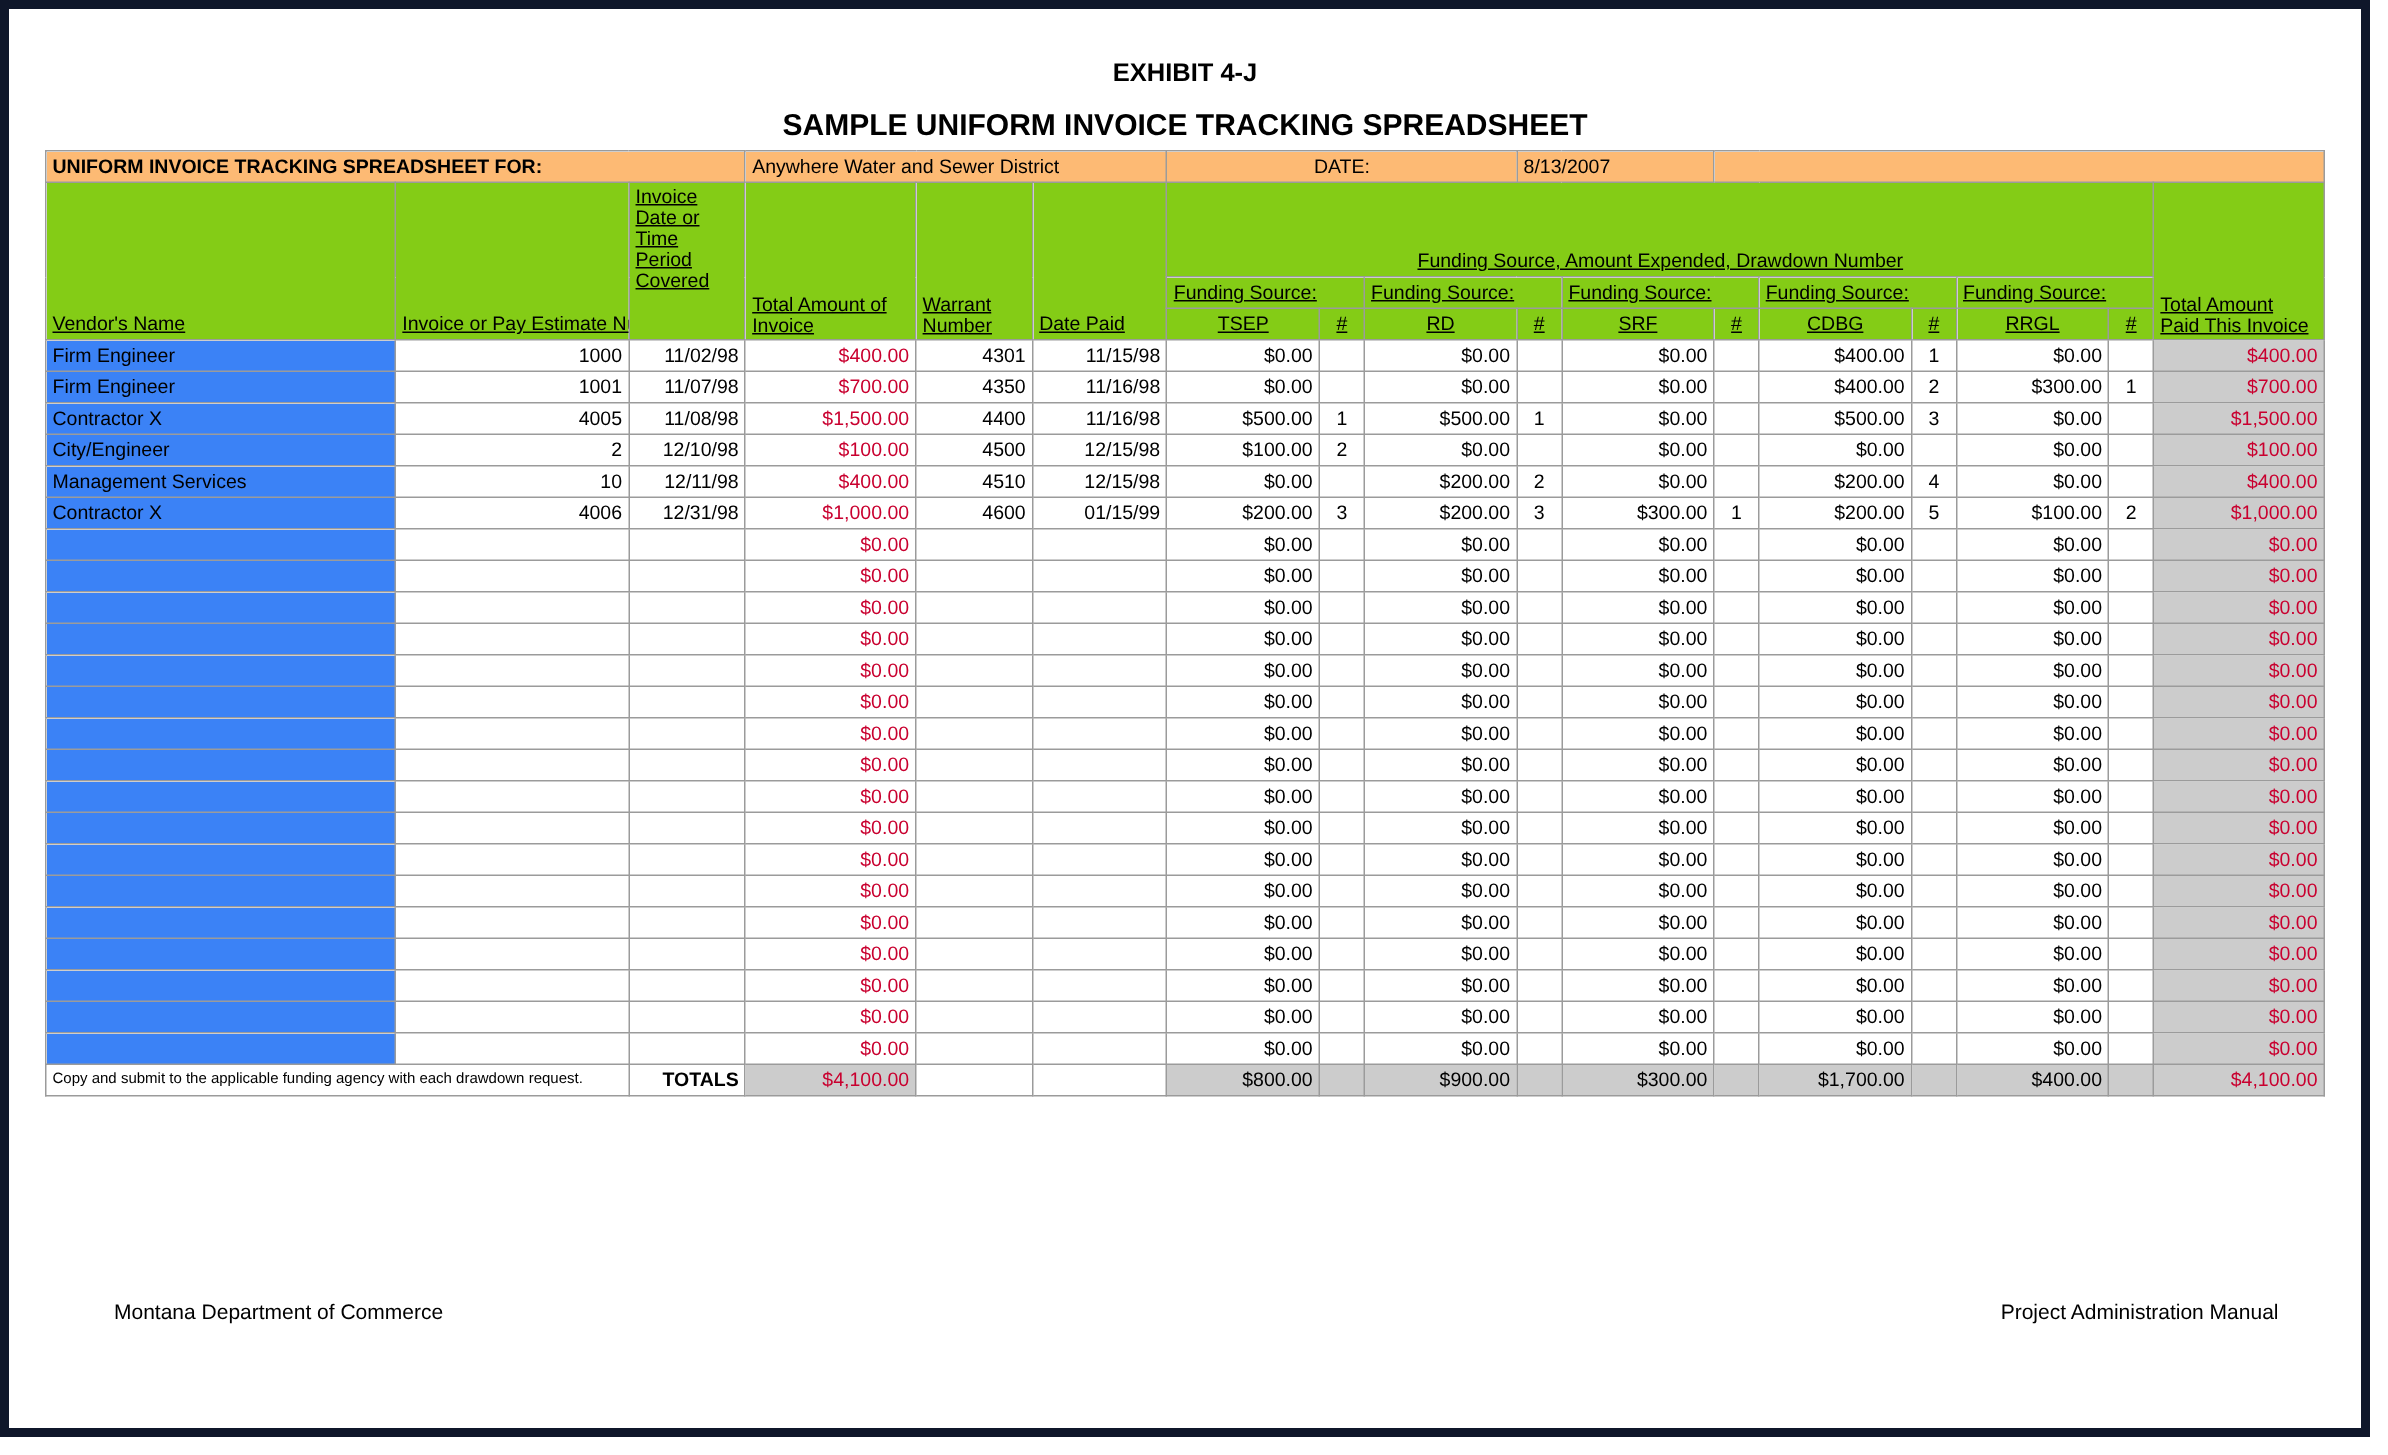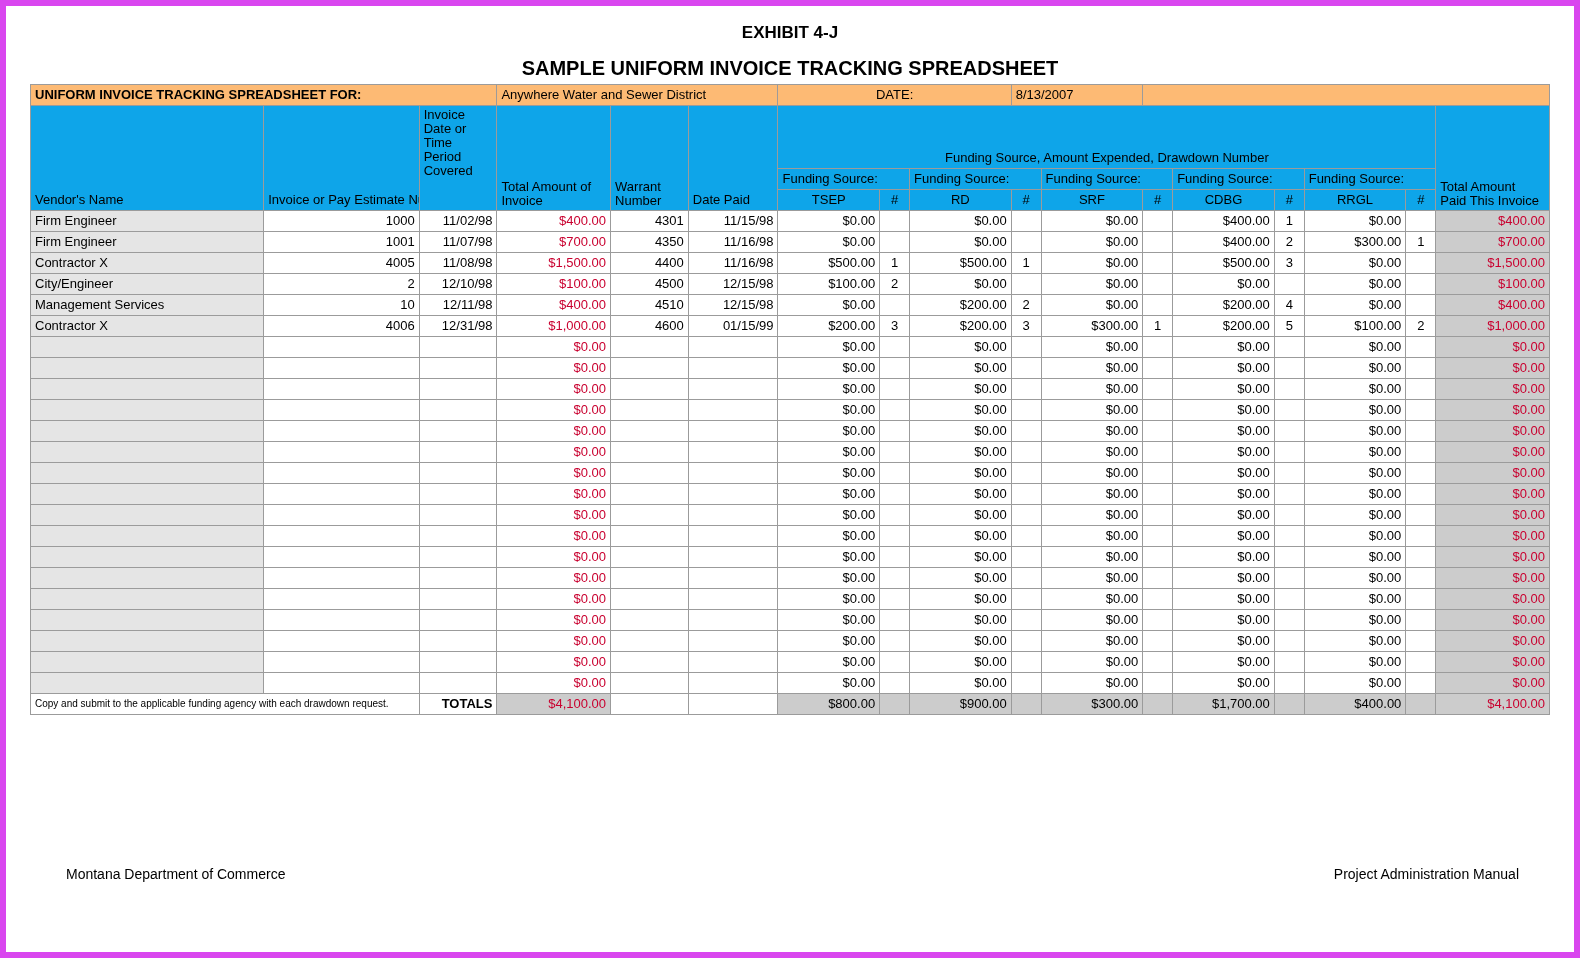--- a/index.html
+++ b/index.html
@@ -1,31 +1,31 @@
 <!DOCTYPE html>
 <html><head>
 <meta charset="utf-8">
 <style>
   html,body{margin:0;padding:0;font-family:Arial,Helvetica,sans-serif;background:#fff;}
-  .outer{border:6px solid #d946ef;width:1580px;height:958px;box-sizing:border-box;position:relative;padding:12px 24px 0 24px;}
+  .outer{border:6px solid #0f172a;width:1580px;height:958px;box-sizing:border-box;position:relative;padding:28px 24px 0 24px;}
   .title1{font-weight:bold;font-size:17px;text-align:center;margin:5px 0 14px 0;}
   .title2{font-weight:bold;font-size:20px;text-align:center;margin:0 0 4px 0;}
   table{border-collapse:collapse;width:100%;table-layout:fixed;}
   td,th{border:1px solid #9b9b9b;font-size:13px;padding:2px 4px;height:16px;line-height:16px;overflow:hidden;white-space:nowrap;}
   .yel{background:#fdba74;font-weight:bold;}
-  .grey{background:#0ea5e9;}
-  .cyan{background:#e5e5e5;}
+  .grey{background:#84cc16;text-decoration:underline;}
+  .cyan{background:#3b82f6;}
   .pgrey{background:#cccccc;}
   .red{color:#c9002f;}
   .r{text-align:right;}
   .l{text-align:left;}
   .c{text-align:center;}
   .bot{vertical-align:bottom;}
   .small{font-size:10px;}
-  .footer{position:absolute;bottom:70px;left:60px;right:55px;font-size:14px;}
+  .footer{position:absolute;bottom:70px;left:70px;right:55px;font-size:14px;}
   .footer-row{display:flex;justify-content:space-between;}
 </style>
 </head>
 <body>
 
 <div class="outer">
   <div class="title1">EXHIBIT 4-J</div>
   <div class="title2">SAMPLE UNIFORM INVOICE TRACKING SPREADSHEET</div>
 
   <table>

